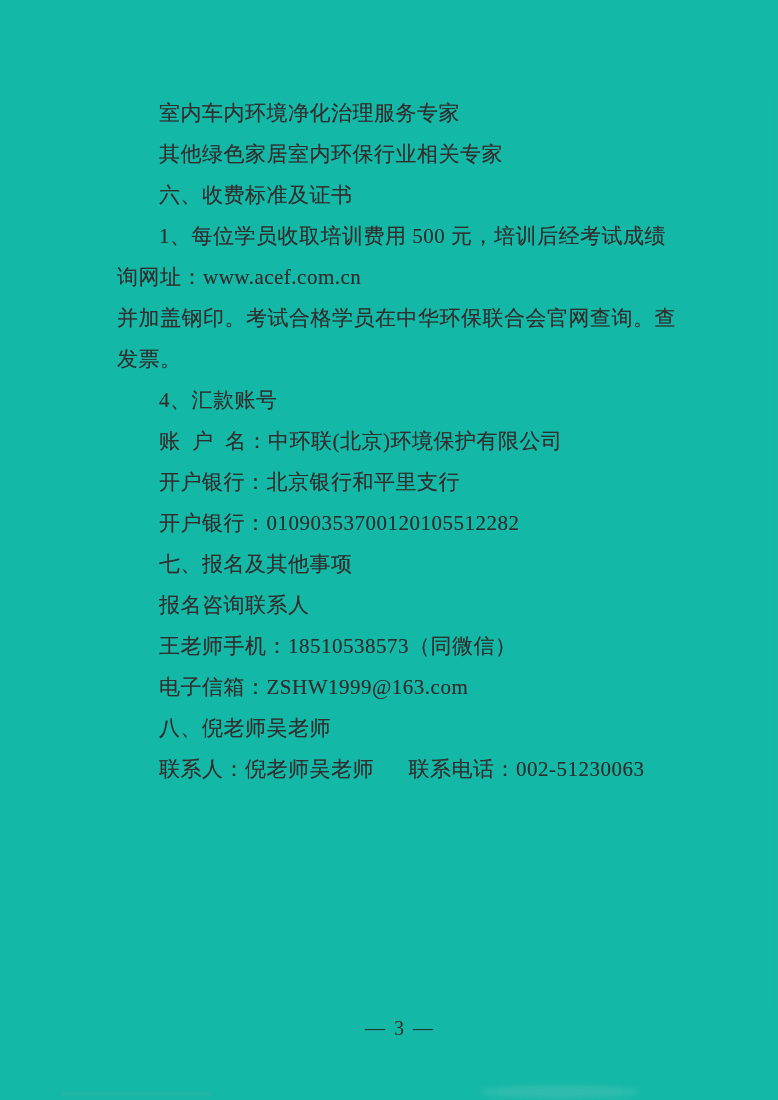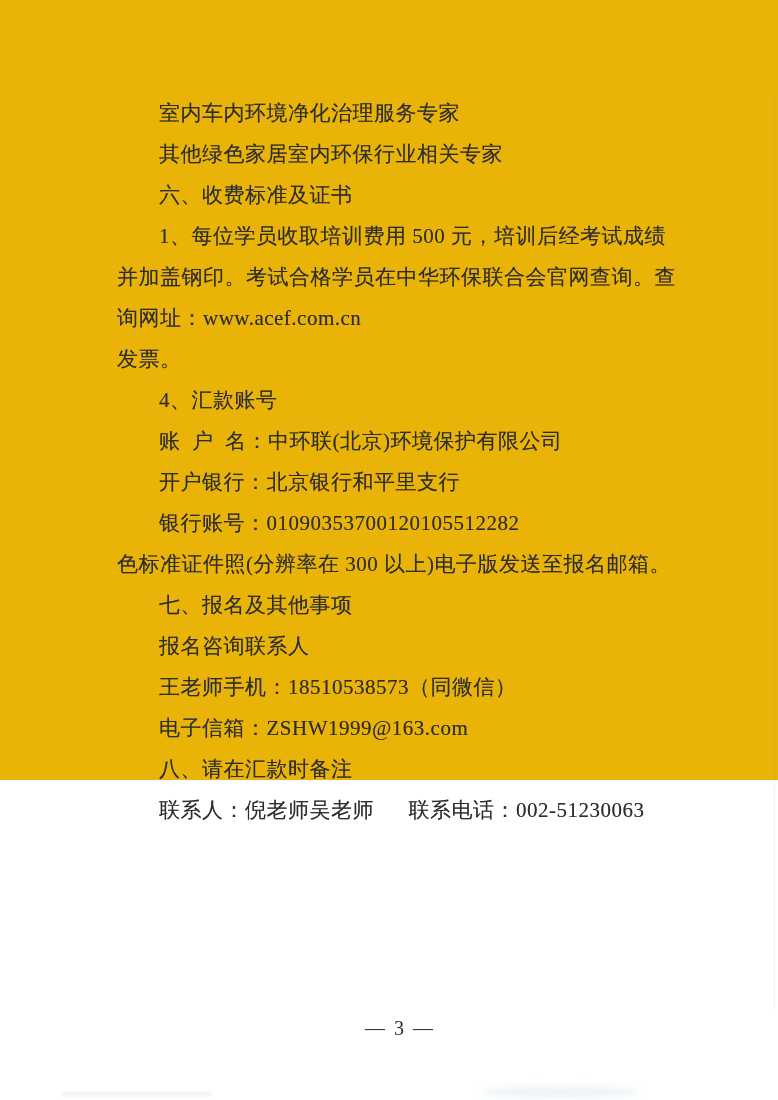--- a/index.html
+++ b/index.html
@@ -8,22 +8,22 @@
     width: 778px;
     height: 1100px;
     background: #ffffff;
     overflow: hidden;
     font-family: "Liberation Serif", "DejaVu Serif", serif;
   }
 
   .page {
     position: relative;
     width: 778px;
-    height: 780px;
-    background: #eab308;
+    height: 1100px;
+    background: #14b8a6;
   }
 
   
   .doc {
     position: absolute;
     left: 117px;
     top: 93px;
     width: 566px;
     color: #2e2e2e;
   }
@@ -90,33 +90,32 @@
 </head>
 <body>
 
 <div class="page">
 
   <div class="doc" id="doc-body">
       <div class="line indent">室内车内环境净化治理服务专家</div>
       <div class="line indent">其他绿色家居室内环保行业相关专家</div>
       <div class="line indent">六、收费标准及证书</div>
       <div class="line indent">1、每位学员收取培训费用 500 元，培训后经考试成绩</div>
+      <div class="line">询网址：www.acef.com.cn</div>
       <div class="line">并加盖钢印。考试合格学员在中华环保联合会官网查询。查</div>
-      <div class="line">询网址：www.acef.com.cn</div>
       <div class="line">发票。</div>
       <div class="line indent">4、汇款账号</div>
       <div class="line indent">账  户  名：中环联(北京)环境保护有限公司</div>
       <div class="line indent">开户银行：北京银行和平里支行</div>
-      <div class="line indent">银行账号：01090353700120105512282</div>
-      <div class="line">色标准证件照(分辨率在 300 以上)电子版发送至报名邮箱。</div>
+      <div class="line indent">开户银行：01090353700120105512282</div>
       <div class="line indent">七、报名及其他事项</div>
       <div class="line indent">报名咨询联系人</div>
       <div class="line indent">王老师手机：18510538573（同微信）</div>
       <div class="line indent">电子信箱：ZSHW1999@163.com</div>
-      <div class="line indent">八、请在汇款时备注</div>
+      <div class="line indent">八、倪老师吴老师</div>
       <div class="line indent">联系人：倪老师吴老师      联系电话：002-51230063</div>
     </div>
 
   <div class="footer">— 3 —</div>
 
   <div class="scan-edge-line"></div>
   <div class="scan-smudge-blue"></div>
   <div class="scan-smudge-gray"></div>
 
 </div>

